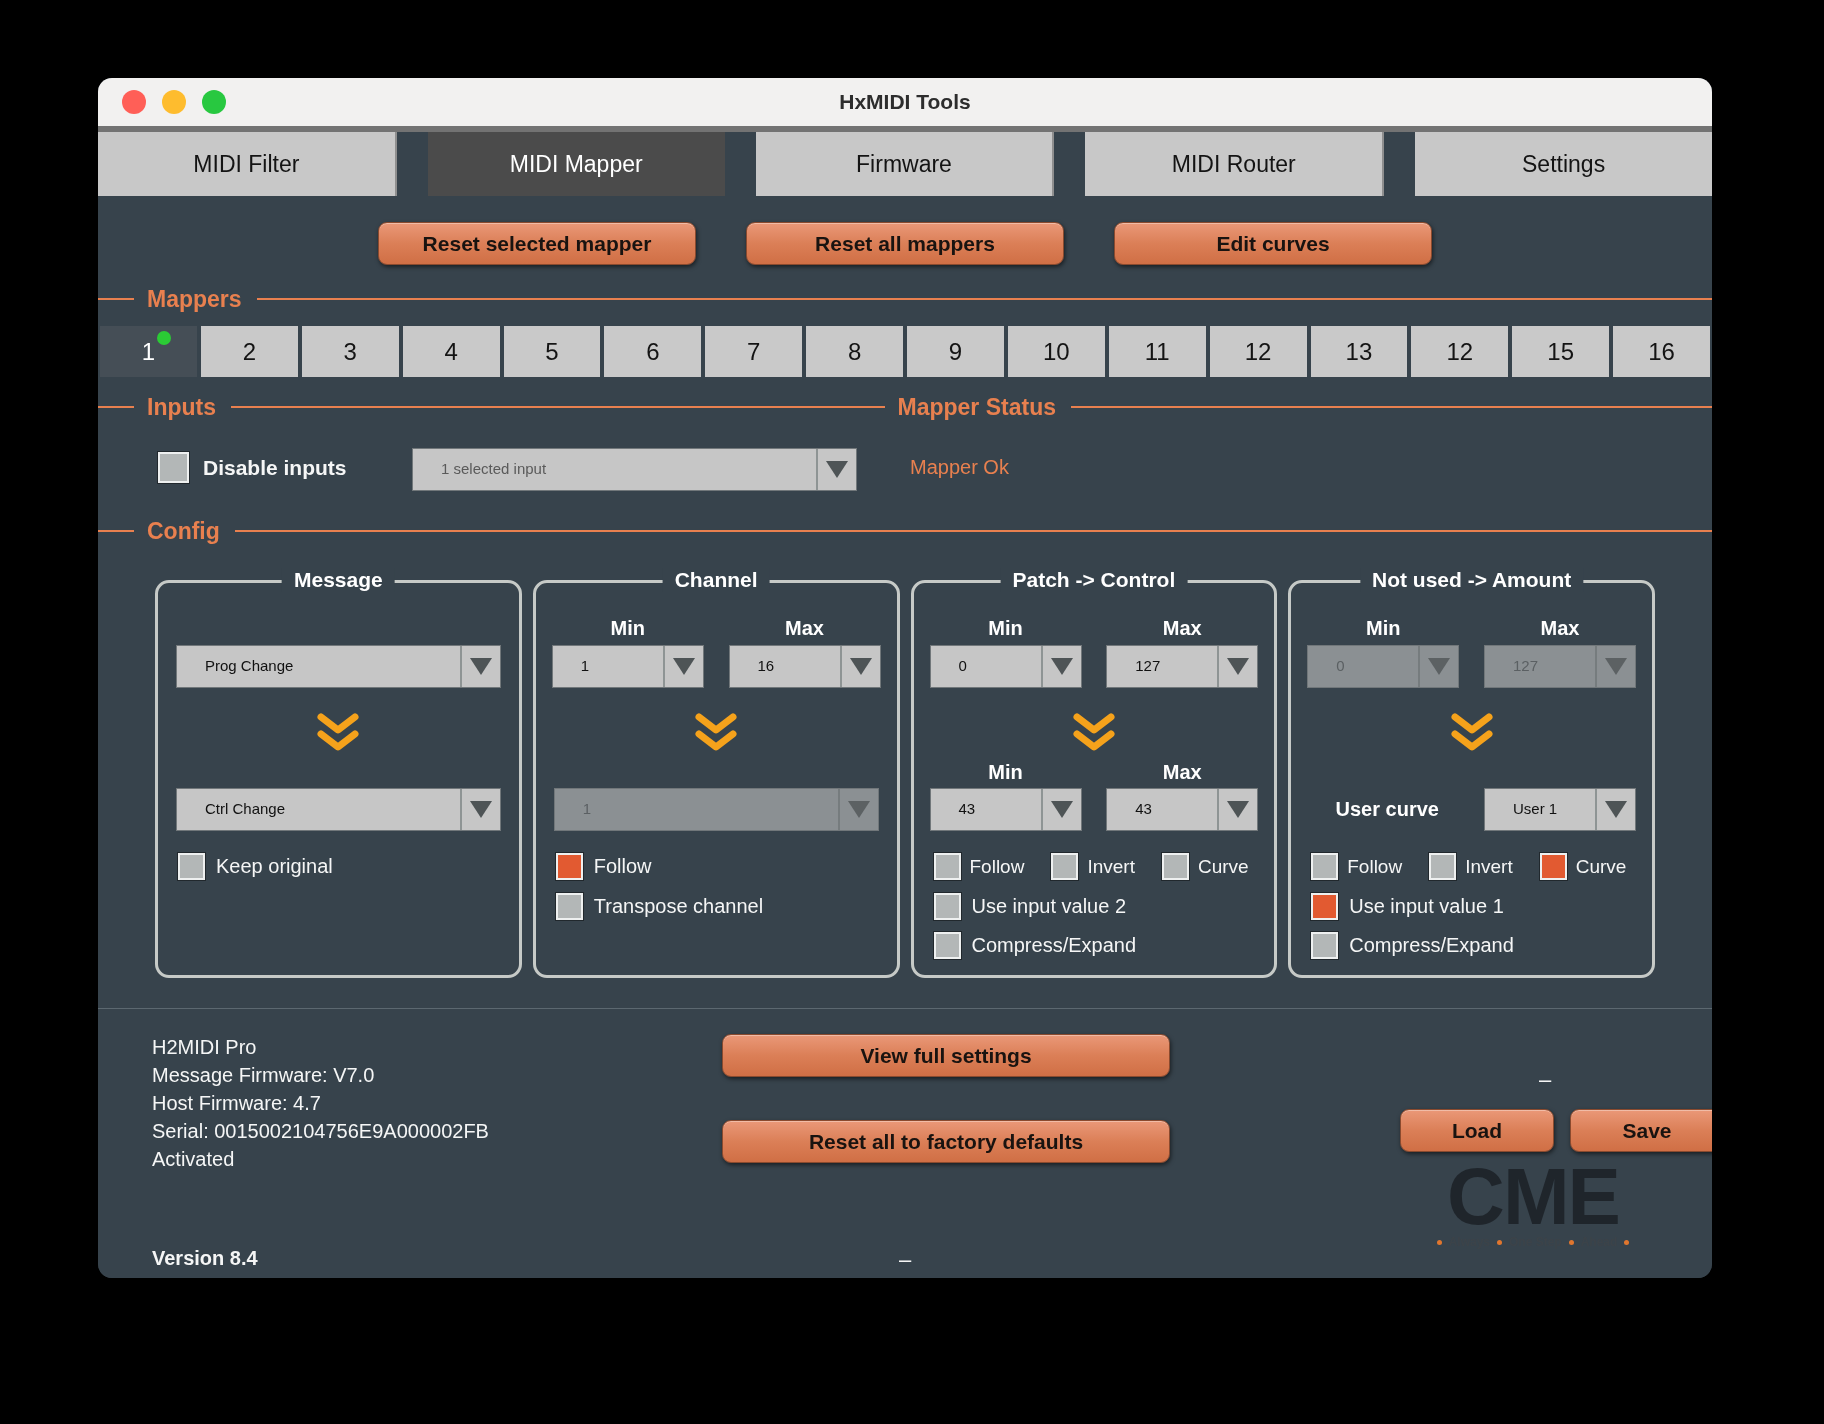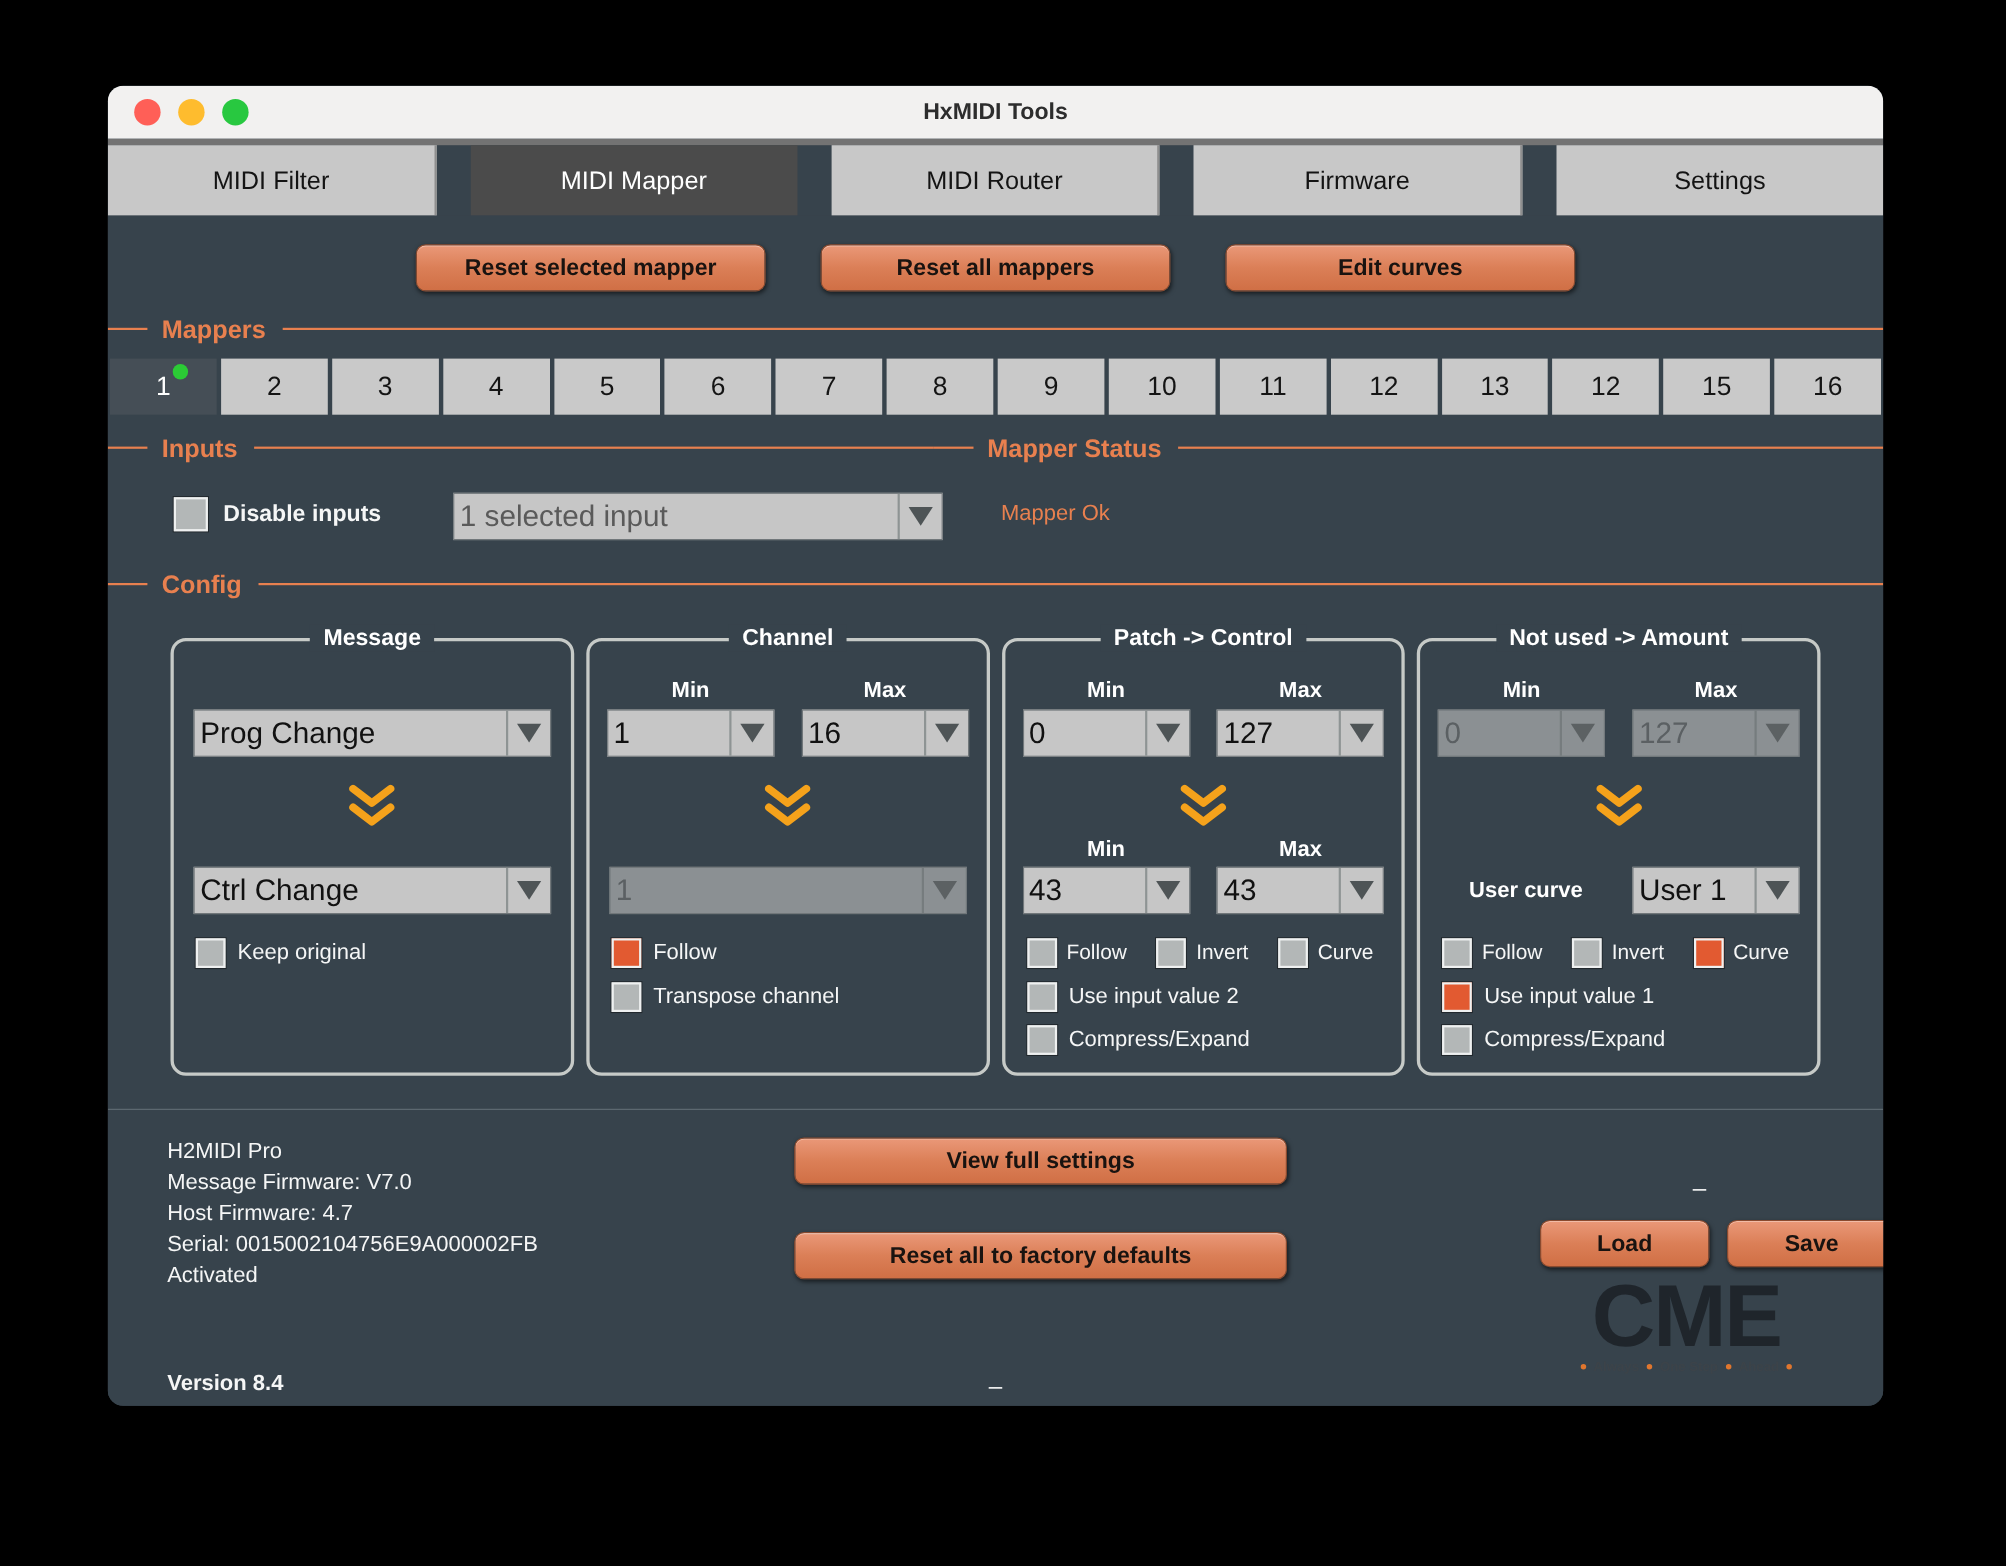--- a/index.html
+++ b/index.html
@@ -44,21 +44,21 @@
   .input-row{position:absolute;top:250px;left:0;right:0;height:46px;}
   .cb{width:25px;height:25px;background:#B3B7B7;border:2px solid #EEF0F0;box-shadow:0 0 0 1px rgba(0,0,0,.4);flex:none;}
   .cb.big{width:27px;height:27px;}
   .cb.checked{background:#E25A31;}
   .cb-label{font-size:20px;color:#F5F6F6;}
   .input-row .disable{position:absolute;left:60px;top:6px;display:flex;align-items:center;gap:14px;}
   .input-row .disable .cb-label{font-size:21px;font-weight:600;}
   .status-value{position:absolute;left:812px;top:10px;color:#E8804F;font-size:20px;}
   
   .dd{display:flex;height:43px;background:#C6C6C6;border:1px solid #71777A;box-sizing:border-box;}
-  .dd-text{flex:1;font-size:27px;color:#111;line-height:40px;padding-left:5px;overflow:hidden;white-space:nowrap;}
+  .dd-text{flex:1;font-size:15px;color:#111;line-height:40px;padding-left:28px;overflow:hidden;white-space:nowrap;}
   .dd-arrow{width:38px;border-left:2px solid #8E9494;display:flex;align-items:center;justify-content:center;flex:none;}
   .tri{width:0;height:0;border-left:11px solid transparent;border-right:11px solid transparent;border-top:17px solid #4E5456;}
   .dd.disabled{background:#8B9093;}
   .dd.disabled .dd-text{color:#5B6063;}
   .dd.disabled .dd-arrow{border-left-color:#767C7E;}
   .dd.disabled .tri{border-top-color:#5C6163;}
   .dd.gray-text .dd-text{color:#5A5A5A;}
   .dd-input{position:absolute;left:314px;top:2px;width:445px;}
   
   .groups{position:absolute;top:384px;left:57px;right:57px;height:398px;display:grid;grid-template-columns:repeat(4,1fr);gap:11px;}
@@ -105,22 +105,22 @@
       <span class="light red"></span>
       <span class="light yellow"></span>
       <span class="light green"></span>
     </div>
     <div class="wtitle">HxMIDI Tools</div>
   </div>
 
   <div class="tabbar">
     <div class="tab">MIDI Filter</div>
     <div class="tab active">MIDI Mapper</div>
+    <div class="tab">Firmware</div>
     <div class="tab">MIDI Router</div>
-    <div class="tab">Firmware</div>
     <div class="tab">Settings</div>
   </div>
 
   <div class="content">
 
     <div class="toolbar">
       <div class="btn-orange w316">Reset selected mapper</div>
       <div class="btn-orange w316">Reset all mappers</div>
       <div class="btn-orange w316">Edit curves</div>
     </div>

